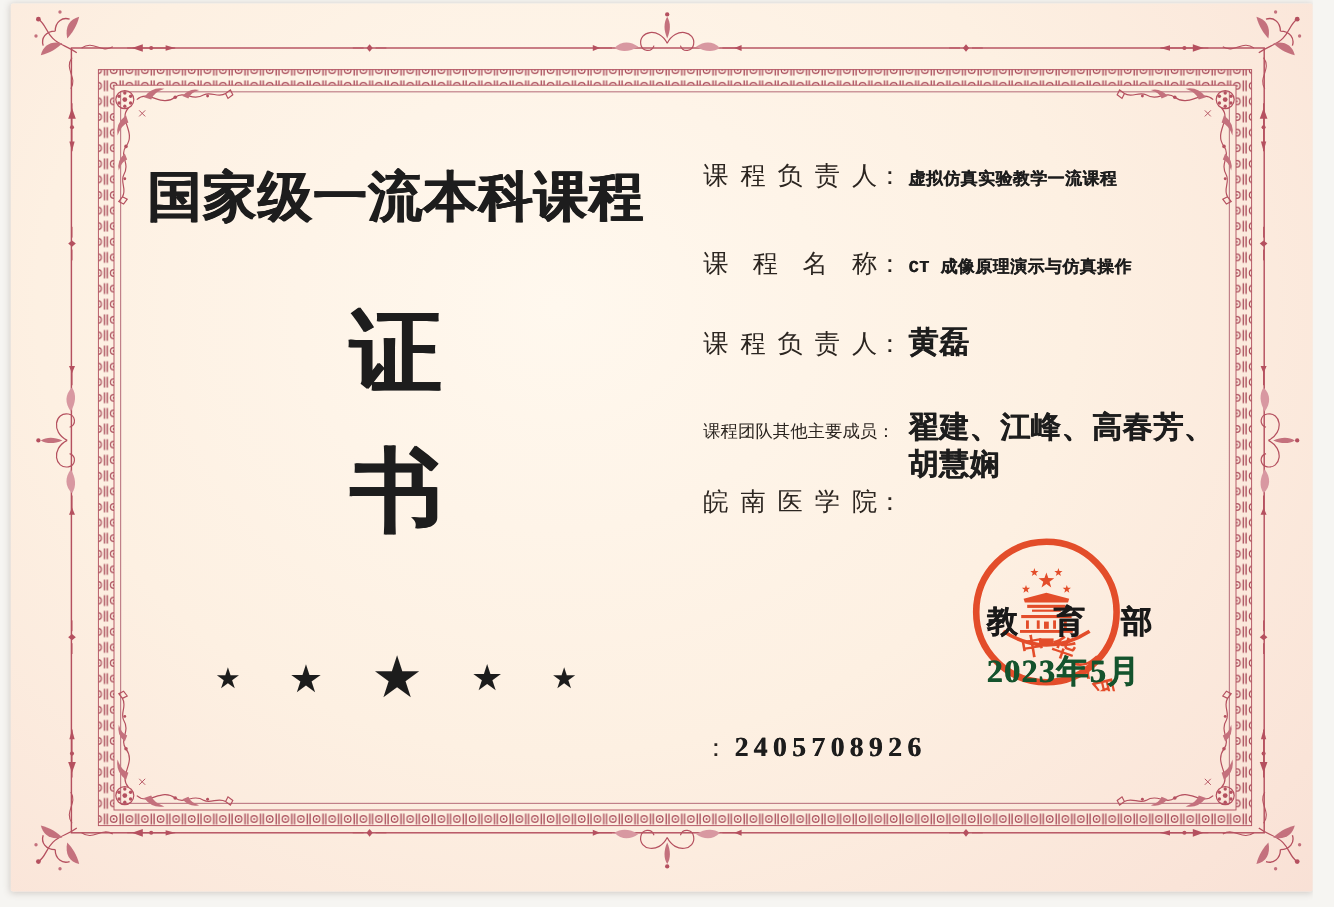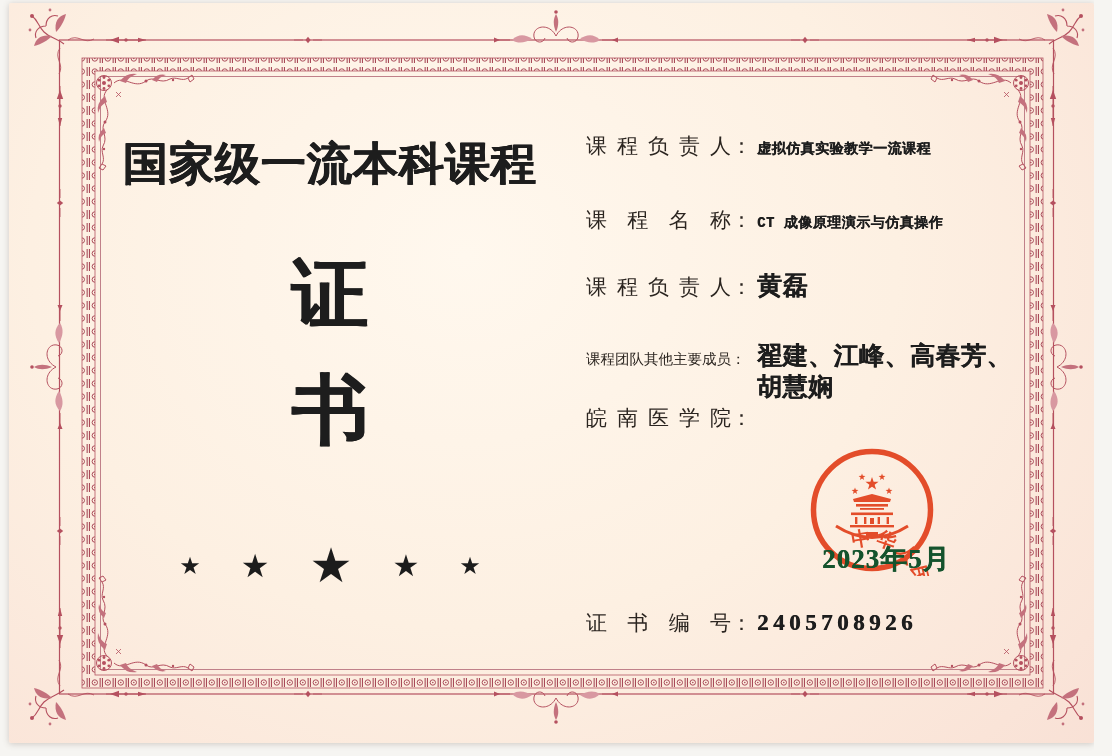--- a/index.html
+++ b/index.html
@@ -216,21 +216,21 @@
         <rect x="49" y="73" width="2.4" height="7"></rect>
           <rect x="58" y="73" width="2.4" height="7"></rect>
         <rect x="71.6" y="73" width="2.4" height="7"></rect>
           <rect x="80.6" y="73" width="2.4" height="7"></rect>
         <rect x="64" y="74" width="4" height="6"></rect>
         <rect x="44" y="81" width="44" height="2.4"></rect>
         <path d="M30,82 q36,23 72,0" stroke="#e2411d" stroke-width="3" fill="none"></path>
         <rect x="60" y="88" width="12" height="5"></rect>
       </g>
     </svg>
+    <div class="seal-overlay">教育部</div>
     <div class="seal-date">2023年5月</div>
 
     <div class="row" style="top:609px">
-      <span class="lbl">证书编号</span>
         <span class="colon">：</span>
         <span class="val num">2405708926</span>
     </div>
   </div>
 </div>
 
 </body></html>

